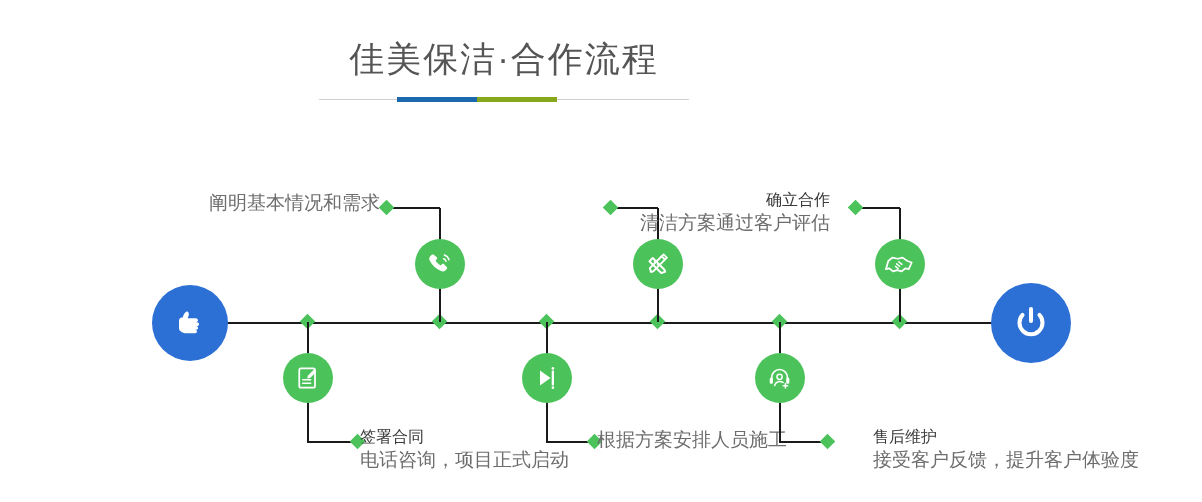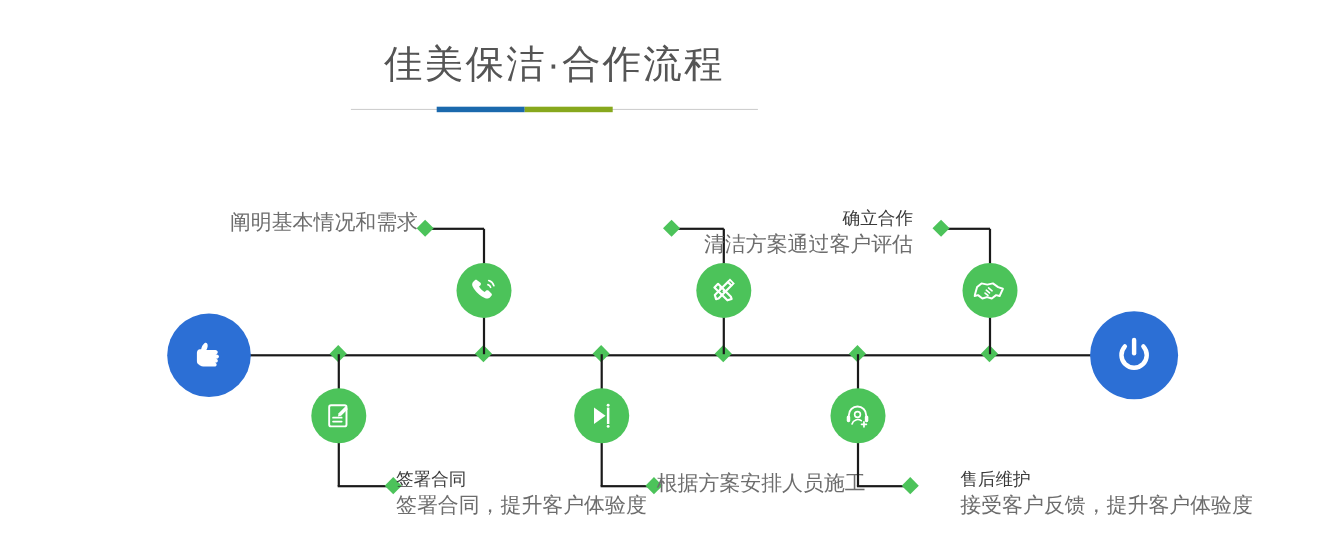--- a/index.html
+++ b/index.html
@@ -116,21 +116,21 @@
   <div class="diamond" style="left:352px;top:436px;"></div>
   <div class="node" style="left:283px;top:353px;">
     <svg width="28" height="28" viewBox="0 0 32 32">
       <rect x="6" y="5" width="18" height="22" rx="2" fill="none" stroke="#ffffff" stroke-width="2"></rect>
       <path fill="none" stroke="#ffffff" stroke-width="1.8" stroke-linecap="round" d="M10 18h9M10 22h9"></path>
       <path fill="#ffffff" d="M22.8 6.4l2.6 2.6-7 7-3.3.7.7-3.3z"></path>
     </svg>
   </div>
   <div class="lbl bot" style="left:360px;top:427px;width:300px;">
     <div class="t">签署合同</div>
-    <div class="d">签署合同，提升客户体验度</div>
+    <div class="d">电话咨询，项目正式启动</div>
   </div>
 
   <div class="diamond" style="left:652px;top:316px;"></div>
   <div class="vline" style="left:657px;top:208px;height:114px;"></div>
   <div class="hline" style="left:610px;top:207px;width:48px;"></div>
   <div class="diamond" style="left:605px;top:202px;"></div>
   <div class="node" style="left:633px;top:239px;">
     <svg width="30" height="30" viewBox="0 0 32 32">
       <path fill="none" stroke="#ffffff" stroke-width="2.1" stroke-linejoin="round" d="M8.5 24.5l-1.2-4.1L19.9 7.8l3.5 3.5L10.9 23.9z"></path>
       <path fill="none" stroke="#ffffff" stroke-width="1.7" d="M19.9 7.8l2.1-2.1 3.5 3.5-2.1 2.1"></path>

